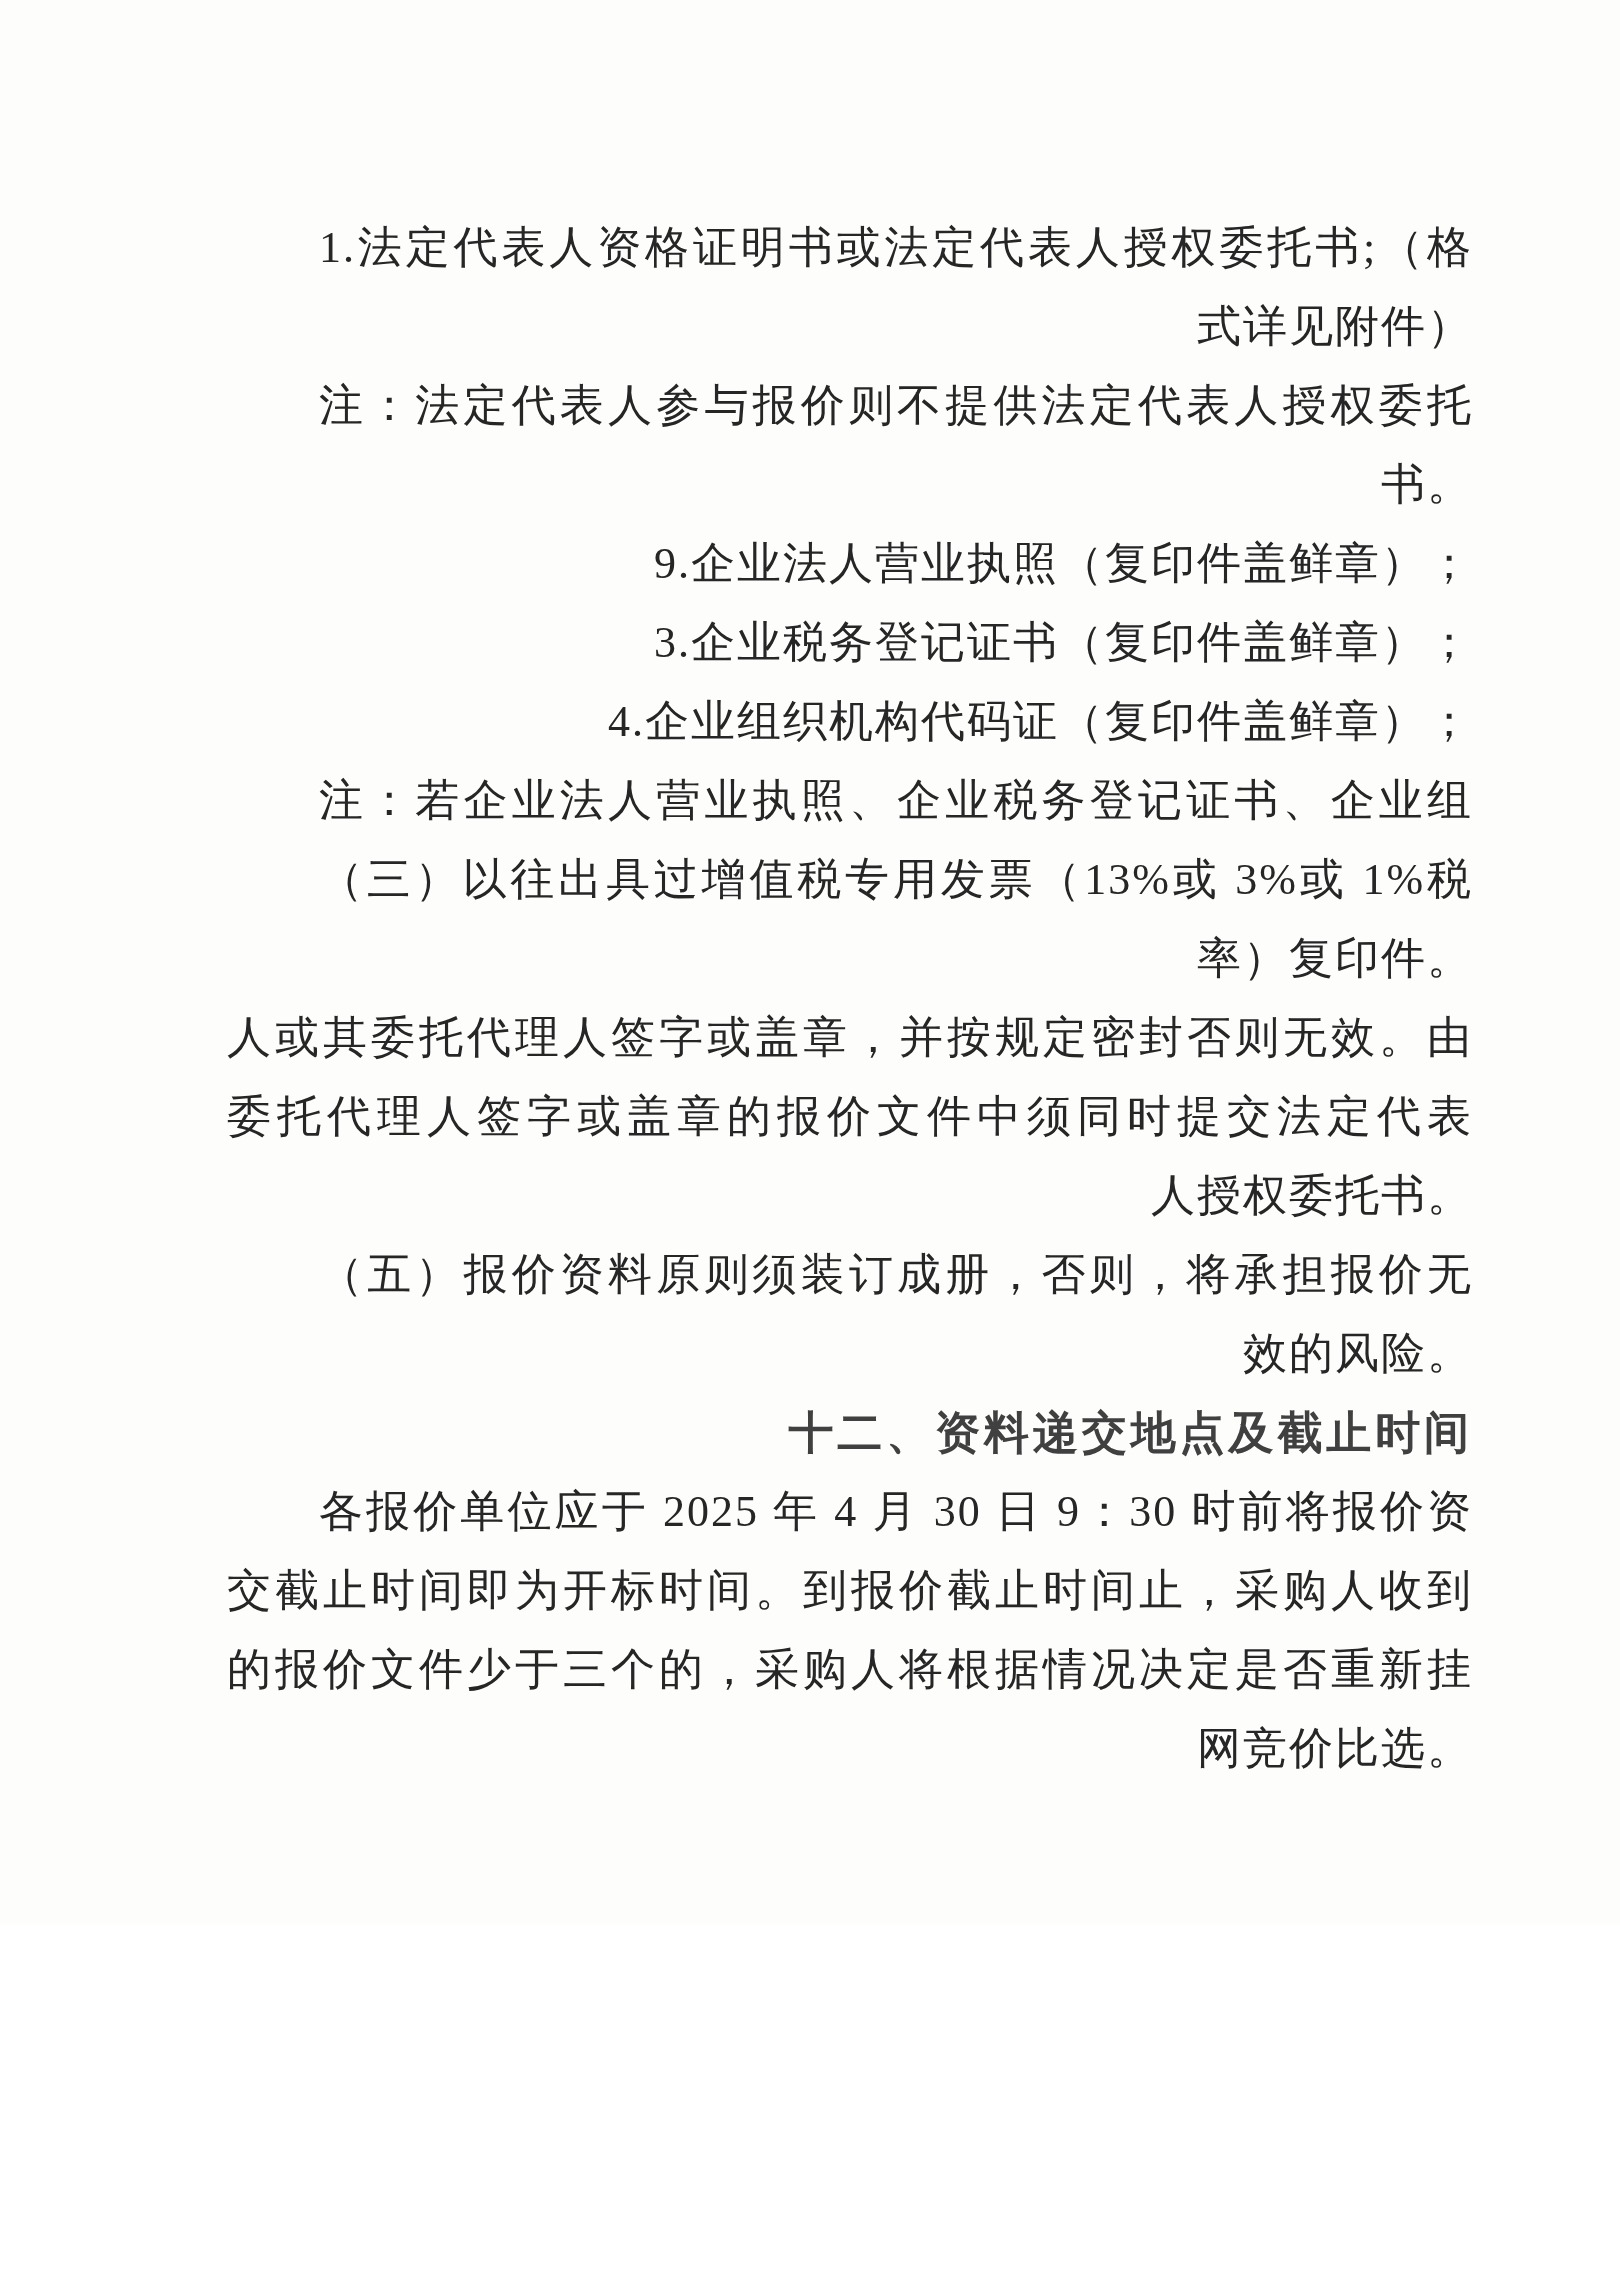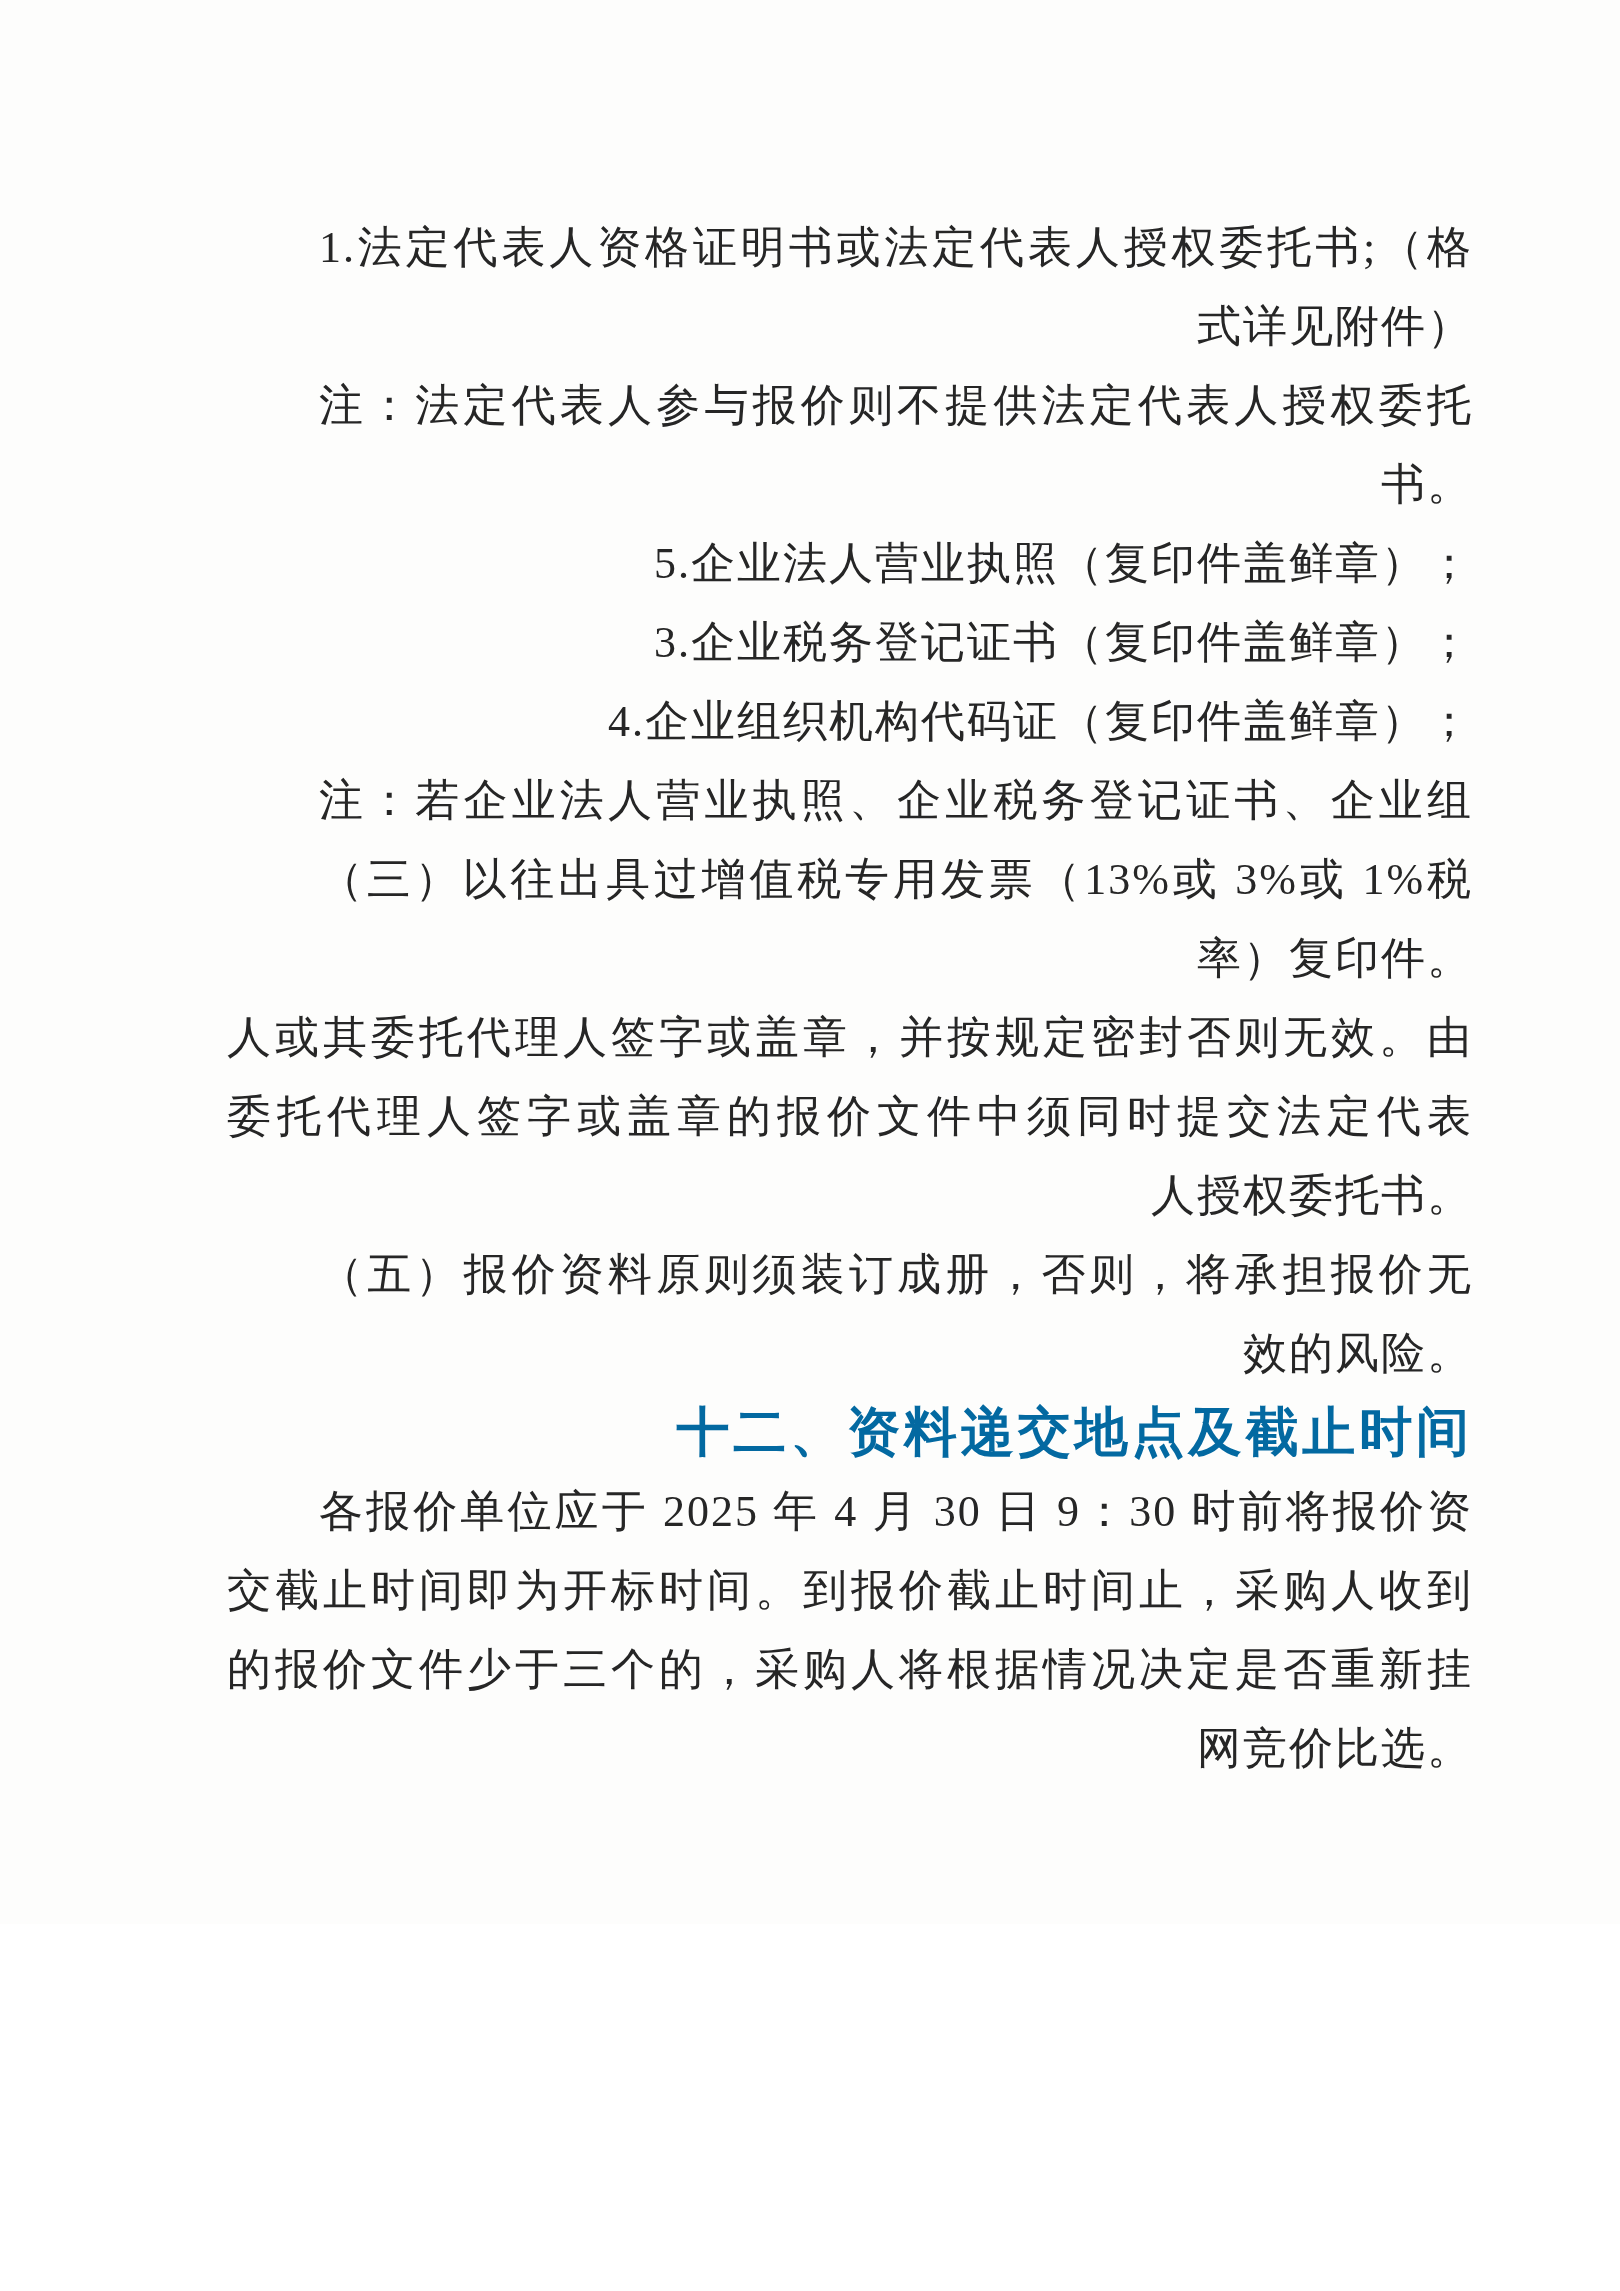--- a/index.html
+++ b/index.html
@@ -32,24 +32,24 @@
     }
     .line.indent {
       padding-left: 92px;
     }
     .line.fill {
       text-align: justify;
       text-align-last: justify;
       text-justify: inter-character;
     }
     .line.heading {
-      font-family: Liberation Serif, serif;
+      font-family: Liberation Sans, sans-serif;
       font-weight: 700;
-      color: #0369a1;
-      font-size: 53px;
+      color: #404040;
+      font-size: 45px;
       letter-spacing: 3.9px;
     }
     .scan-dot {
       position: absolute;
       left: 421px;
       top: 2181px;
       width: 6.9px;
       height: 6.9px;
       border-radius: 50%;
       background: #e3e3e1;
@@ -57,21 +57,21 @@
   </style>
 </head>
 <body>
 
 <div class="page">
   <div class="content">
     <div class="line indent fill">1.法定代表人资格证明书或法定代表人授权委托书;（格</div>
     <div class="line">式详见附件）</div>
     <div class="line indent fill">注：法定代表人参与报价则不提供法定代表人授权委托</div>
     <div class="line">书。</div>
-    <div class="line indent">5.企业法人营业执照（复印件盖鲜章）；</div>
+    <div class="line indent">9.企业法人营业执照（复印件盖鲜章）；</div>
     <div class="line indent">3.企业税务登记证书（复印件盖鲜章）；</div>
     <div class="line indent">4.企业组织机构代码证（复印件盖鲜章）；</div>
     <div class="line indent fill">注：若企业法人营业执照、企业税务登记证书、企业组</div>
     <div class="line indent fill">（三）以往出具过增值税专用发票（13%或 3%或 1%税</div>
     <div class="line">率）复印件。</div>
     <div class="line fill">人或其委托代理人签字或盖章，并按规定密封否则无效。由</div>
     <div class="line fill">委托代理人签字或盖章的报价文件中须同时提交法定代表</div>
     <div class="line">人授权委托书。</div>
     <div class="line indent fill">（五）报价资料原则须装订成册，否则，将承担报价无</div>
     <div class="line">效的风险。</div>

